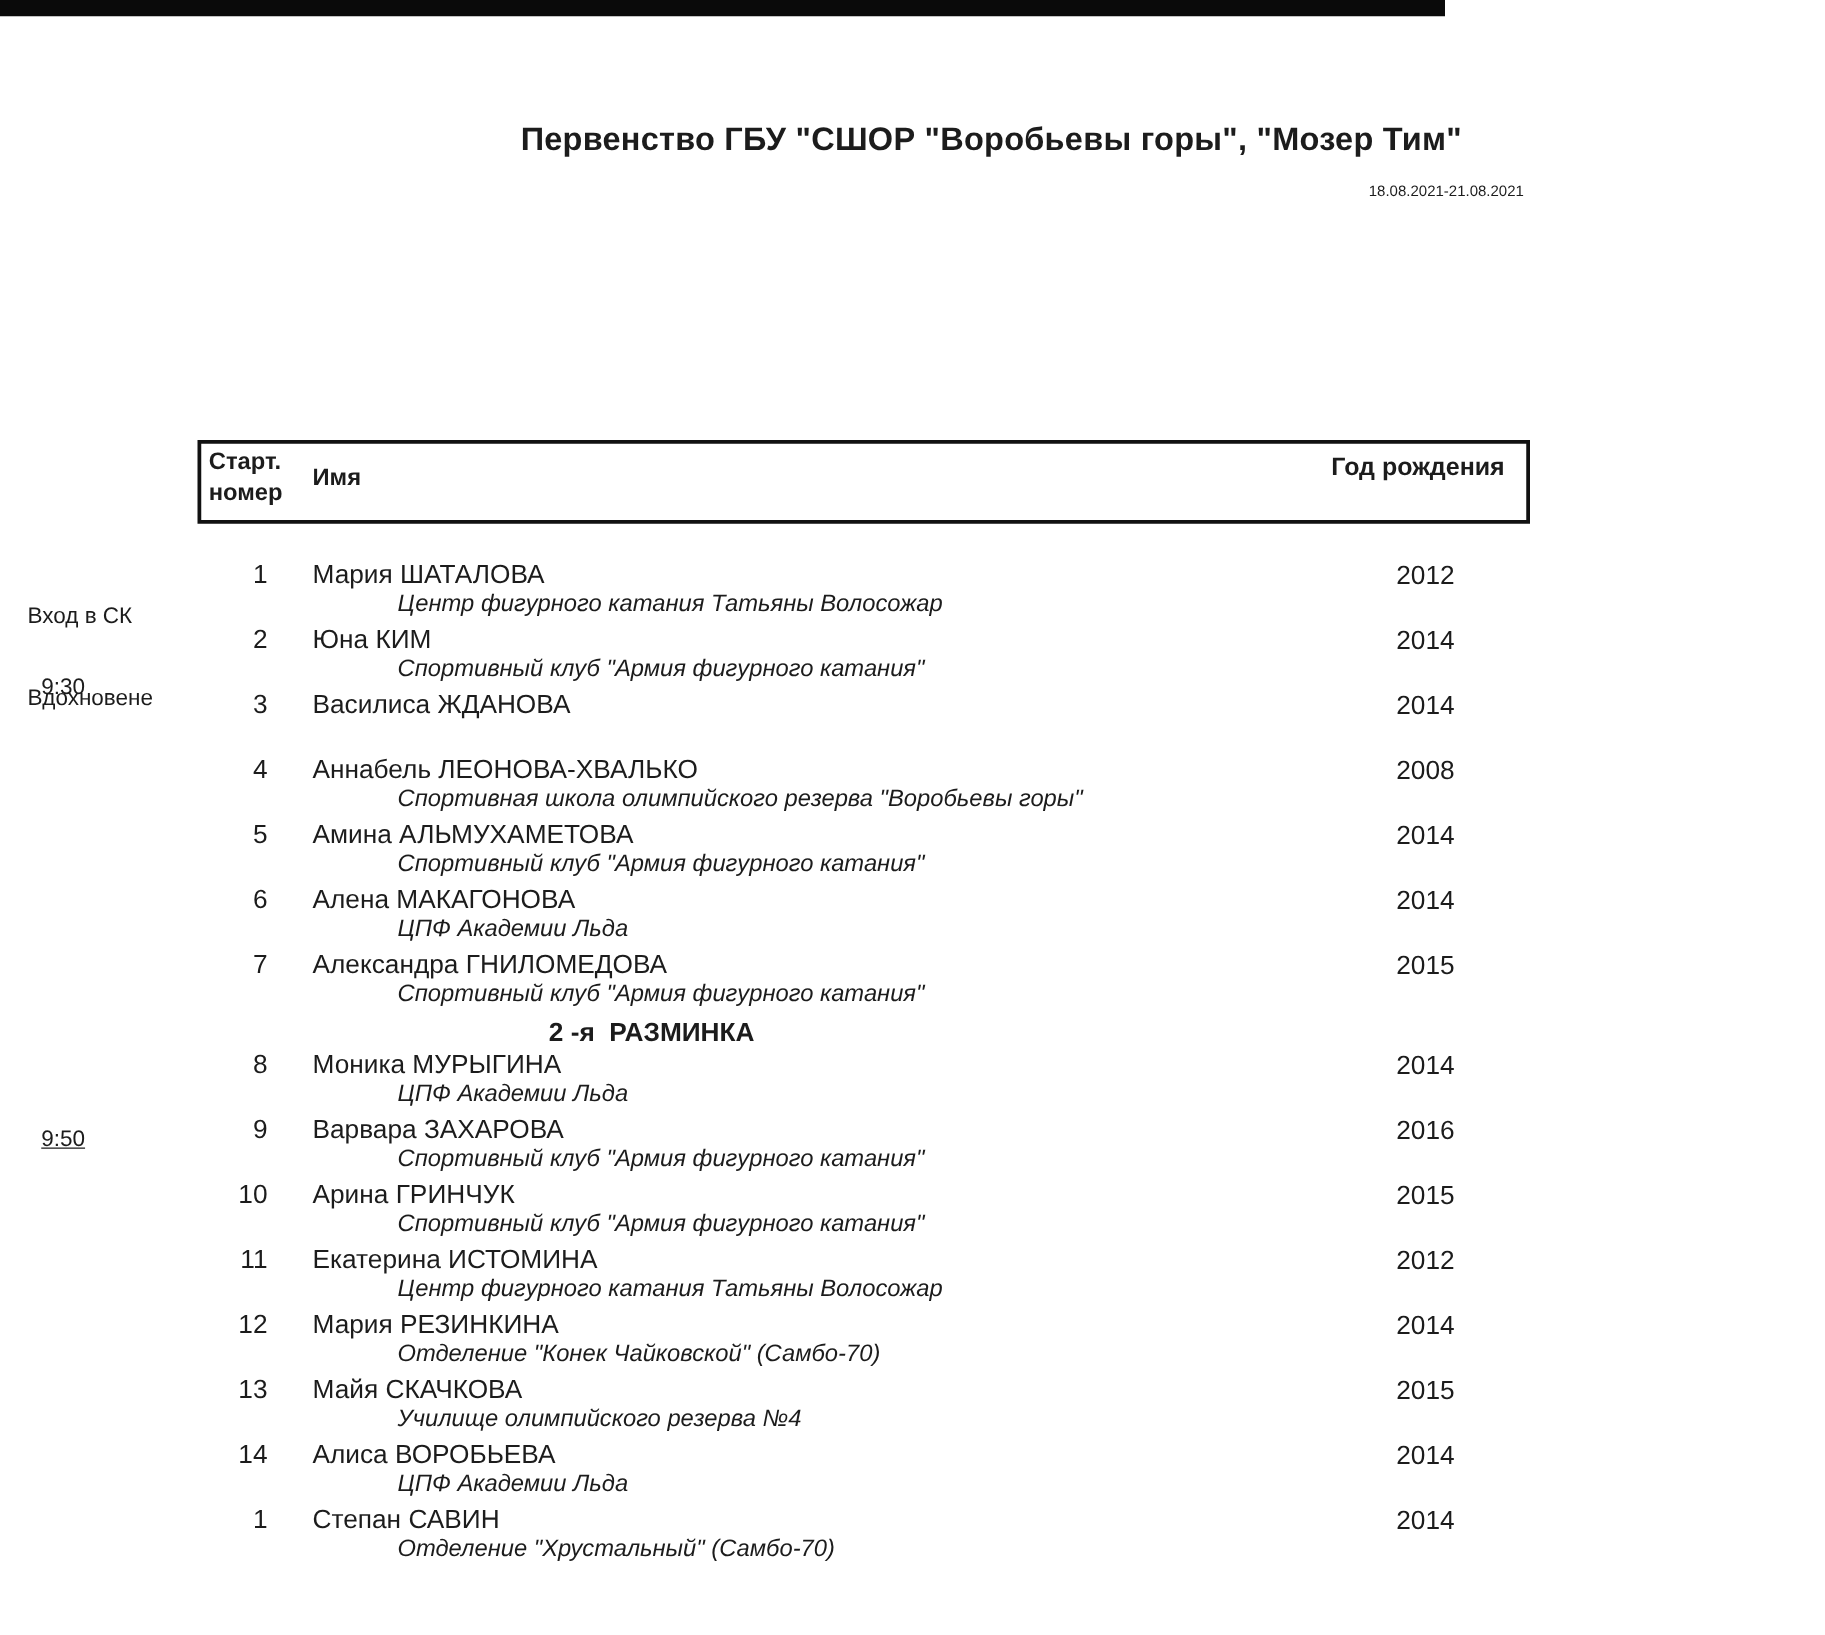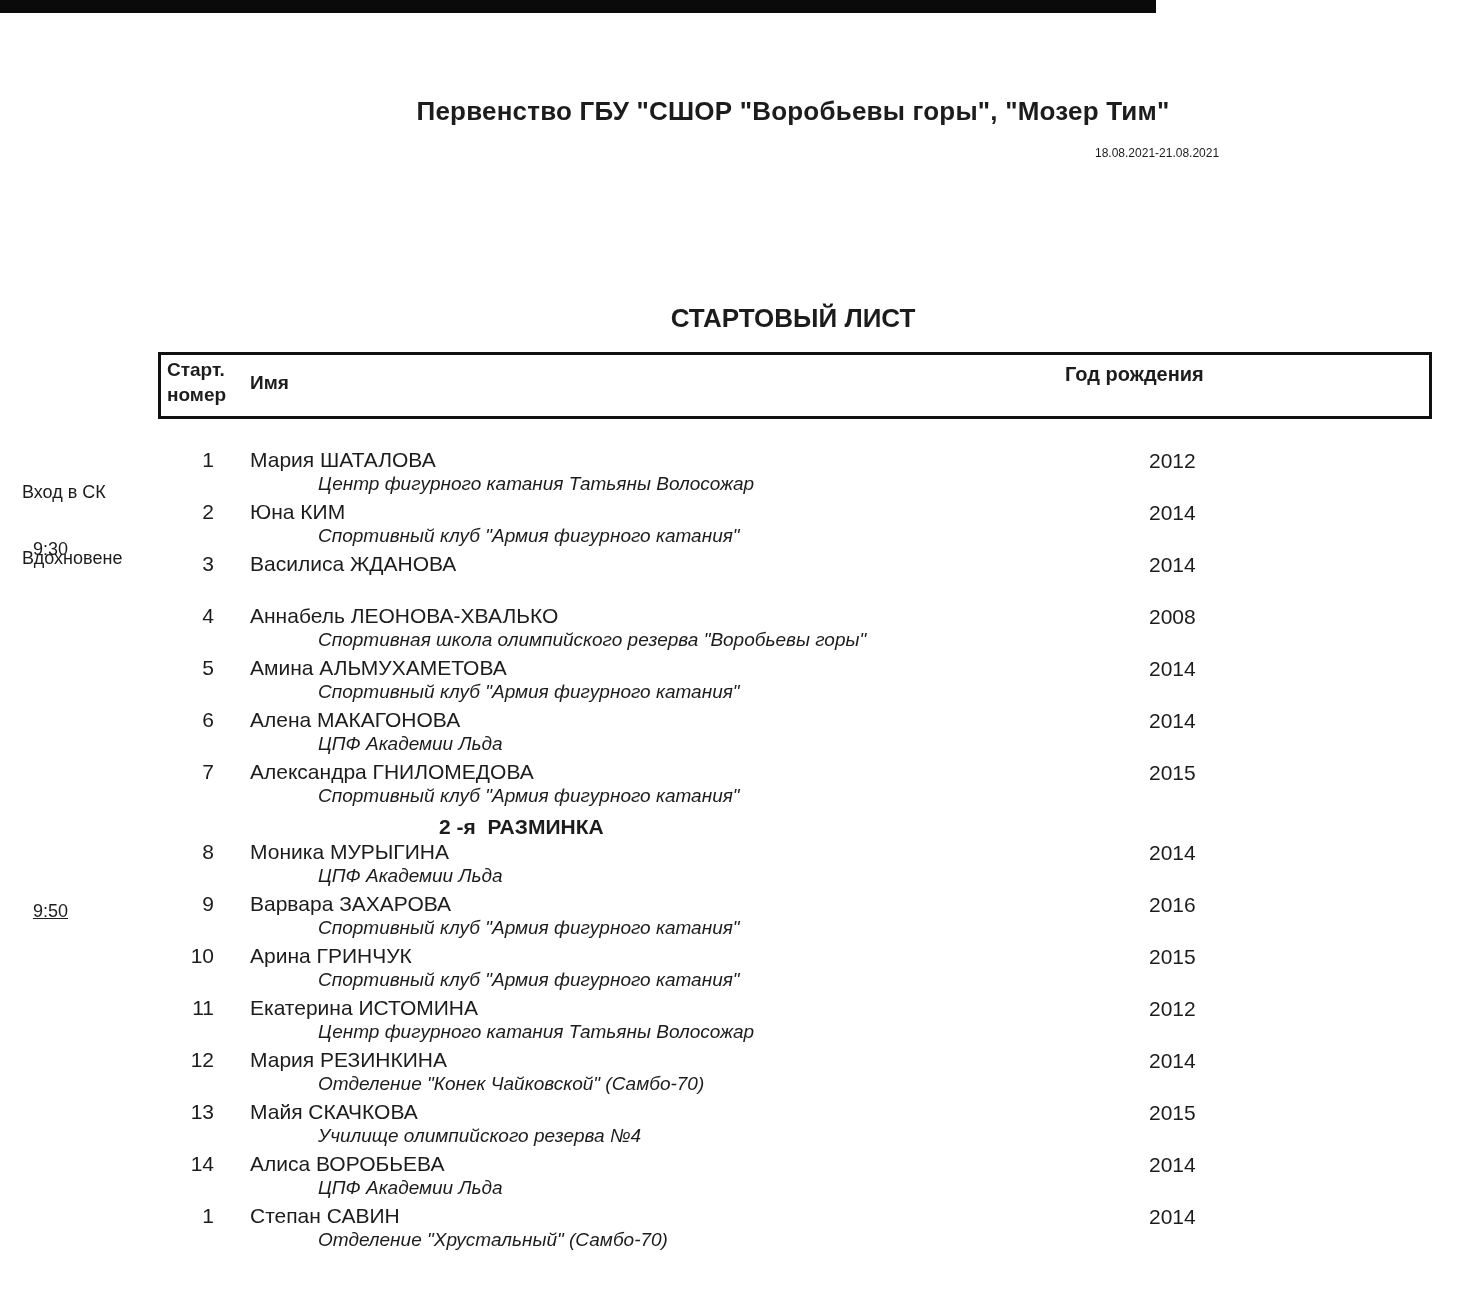--- a/index.html
+++ b/index.html
@@ -41,21 +41,21 @@
   }
   .list-title{
     position:absolute;
     top:303px;left:126px;width:1334px;
     text-align:center;
     font-size:26px;font-weight:bold;
   }
   .header-box{
     position:absolute;
     top:352px;left:158px;
-    width:1274px;height:67px;
+    width:1066px;height:67px;
     border:3px solid #111;
     box-sizing:border-box;
     background:#fff;
   }
   .header-box .col-start-1{position:absolute;left:6px;top:4px;font-size:19px;font-weight:bold;}
   .header-box .col-start-2{position:absolute;left:6px;top:29px;font-size:19px;font-weight:bold;}
   .header-box .col-name{position:absolute;left:89px;top:17px;font-size:19px;font-weight:bold;}
   .header-box .col-year{position:absolute;left:904px;top:8px;font-size:20px;font-weight:bold;}
   .margin-note{
     position:absolute;
@@ -93,40 +93,38 @@
   }
   .skater-club{
     position:absolute;left:133px;top:25px;
     font-size:19px;font-style:italic;
     white-space:pre;
     margin-left:27px;
   }
   .skater-year{
     position:absolute;left:959px;top:1px;
     font-size:21px;
-    margin-left:32px;
   }
 </style>
 </head>
 <body>
 
 <div class="doc">
 
   <div class="top-bar"></div>
 
   <div class="event-title">Первенство ГБУ "СШОР "Воробьевы горы", "Мозер Тим"</div>
 
   <div class="dates-row">
     <span>18.08.2021</span>
     <span>-</span>
     <span>21.08.2021</span>
   </div>
 
 
-  <div class="list-title">СТАРТОВЫЙ ЛИСТ</div>
 
   <div class="header-box">
     <span class="col-start-1">Старт.</span>
     <span class="col-start-2">номер</span>
     <span class="col-name">Имя</span>
     <span class="col-year">Год рождения</span>
   </div>
 
   <div class="margin-note note-entrance">
     <div>Вход в СК</div>

